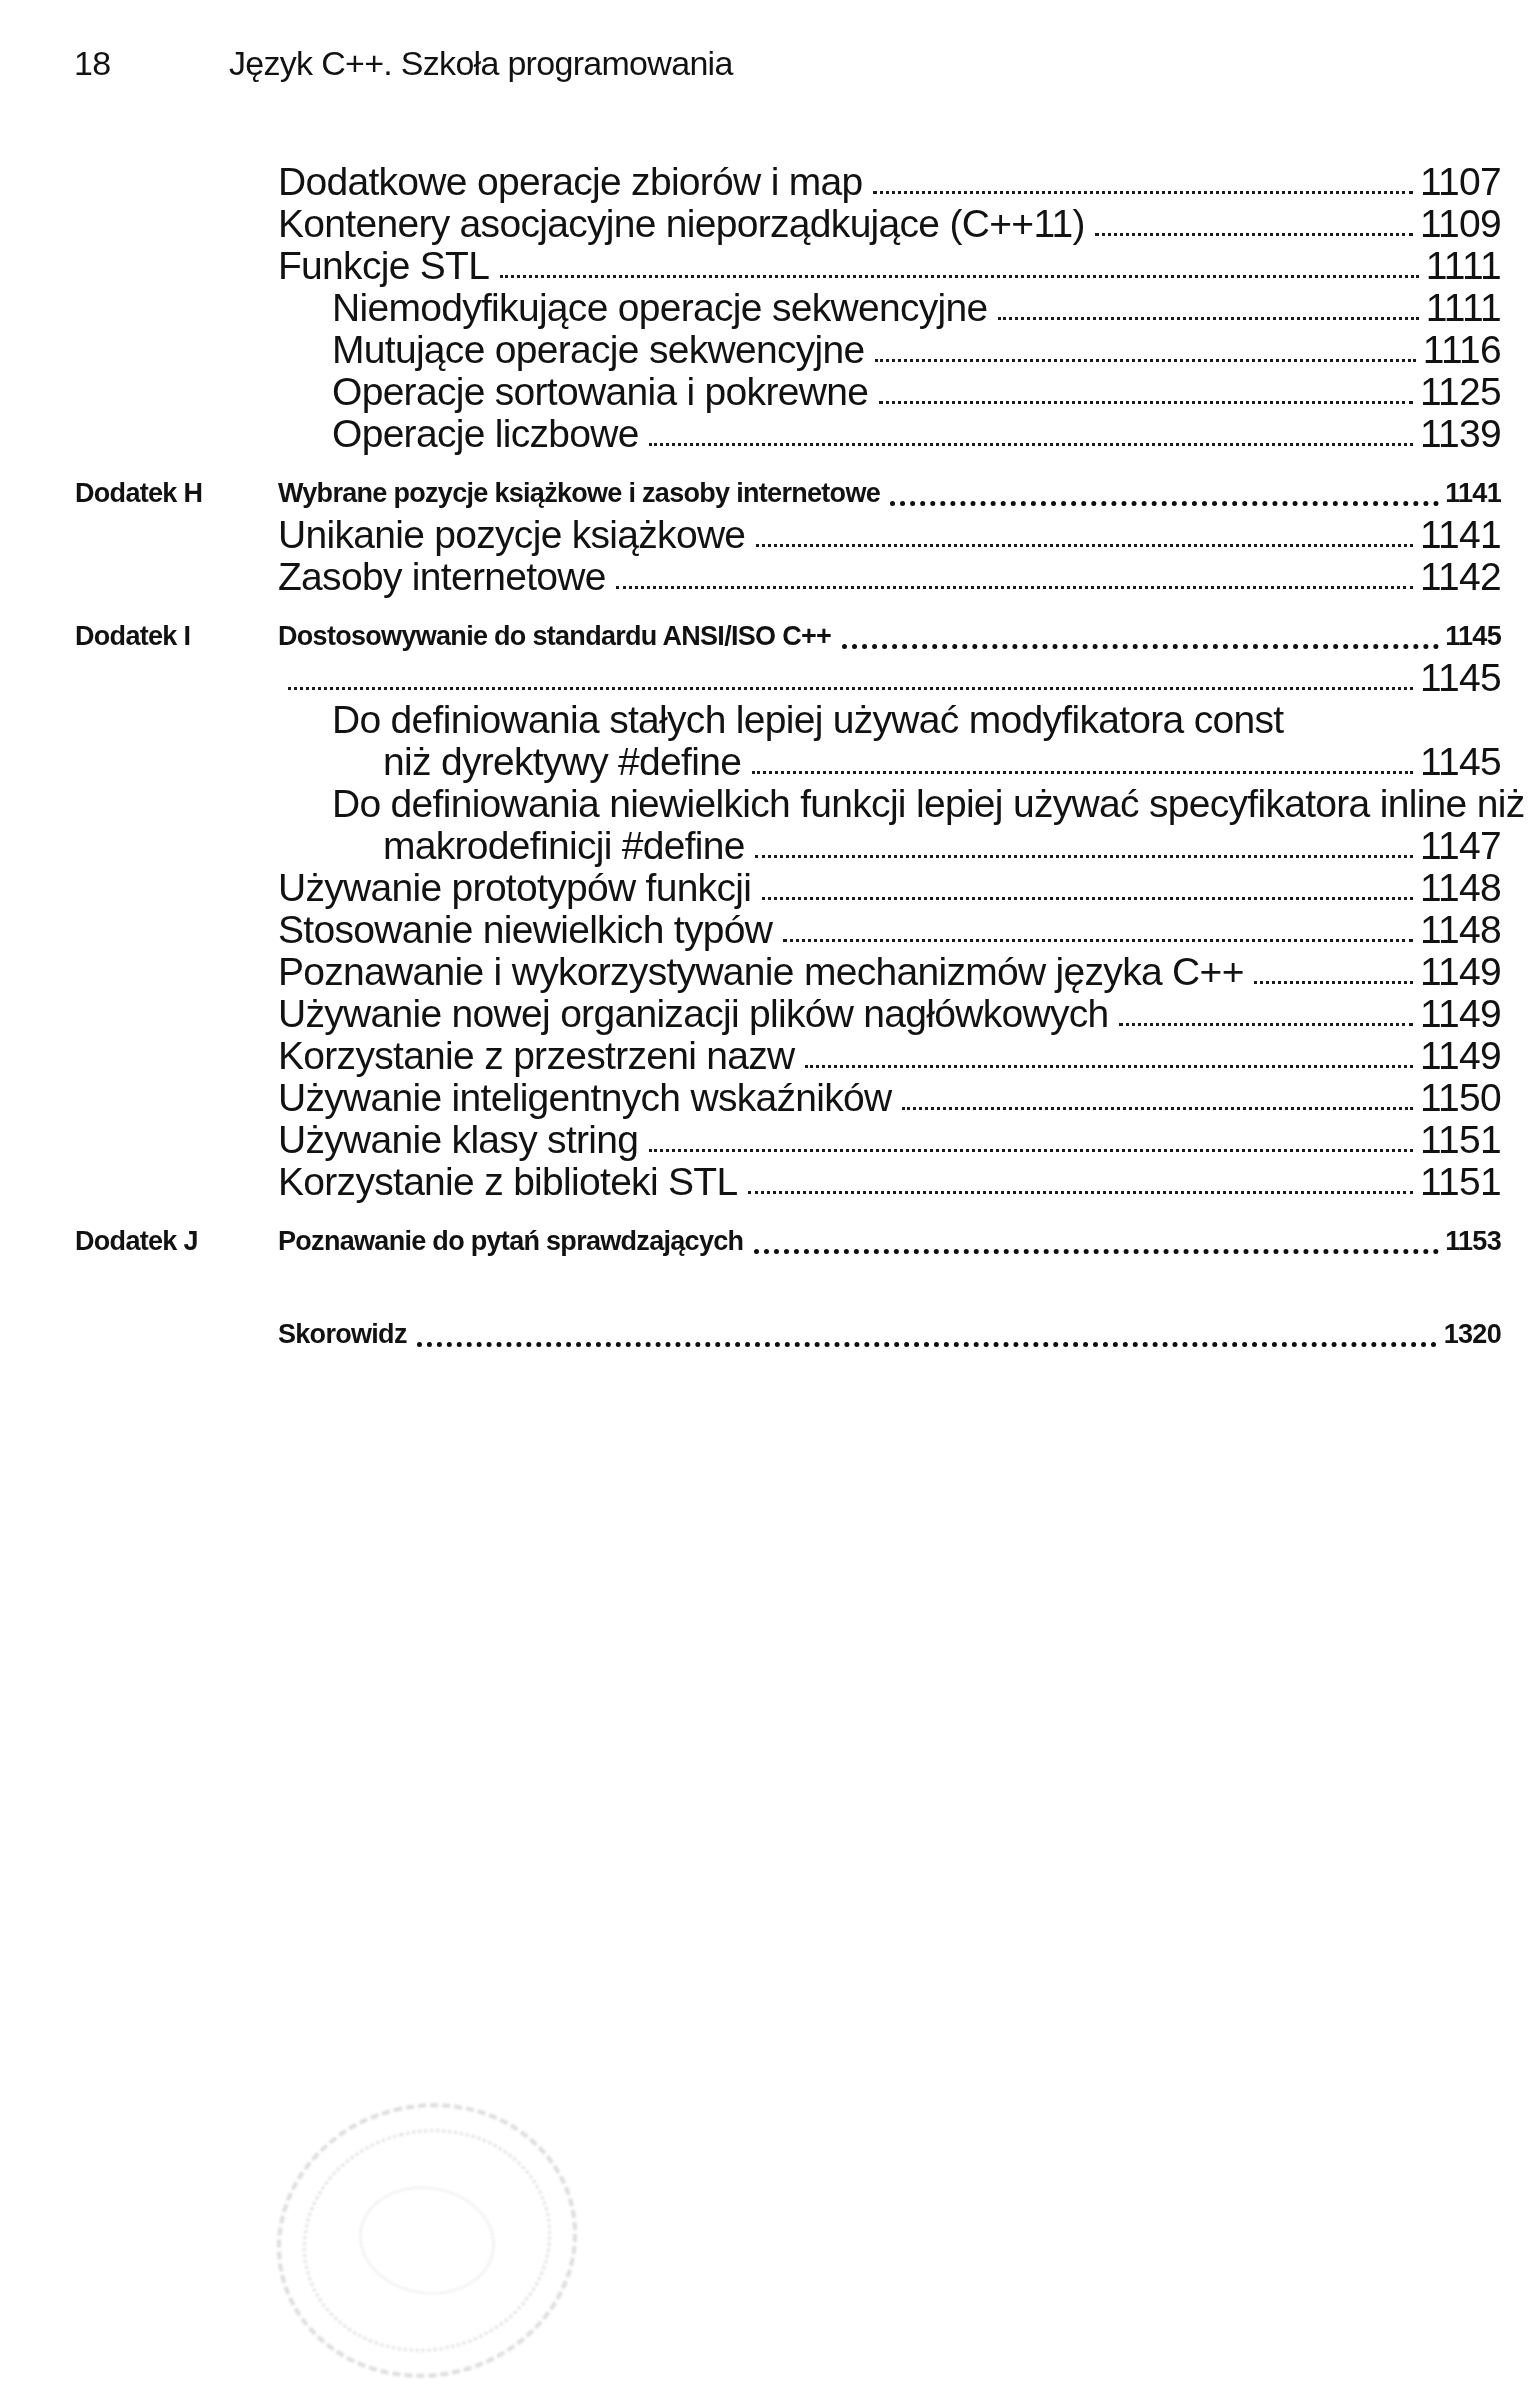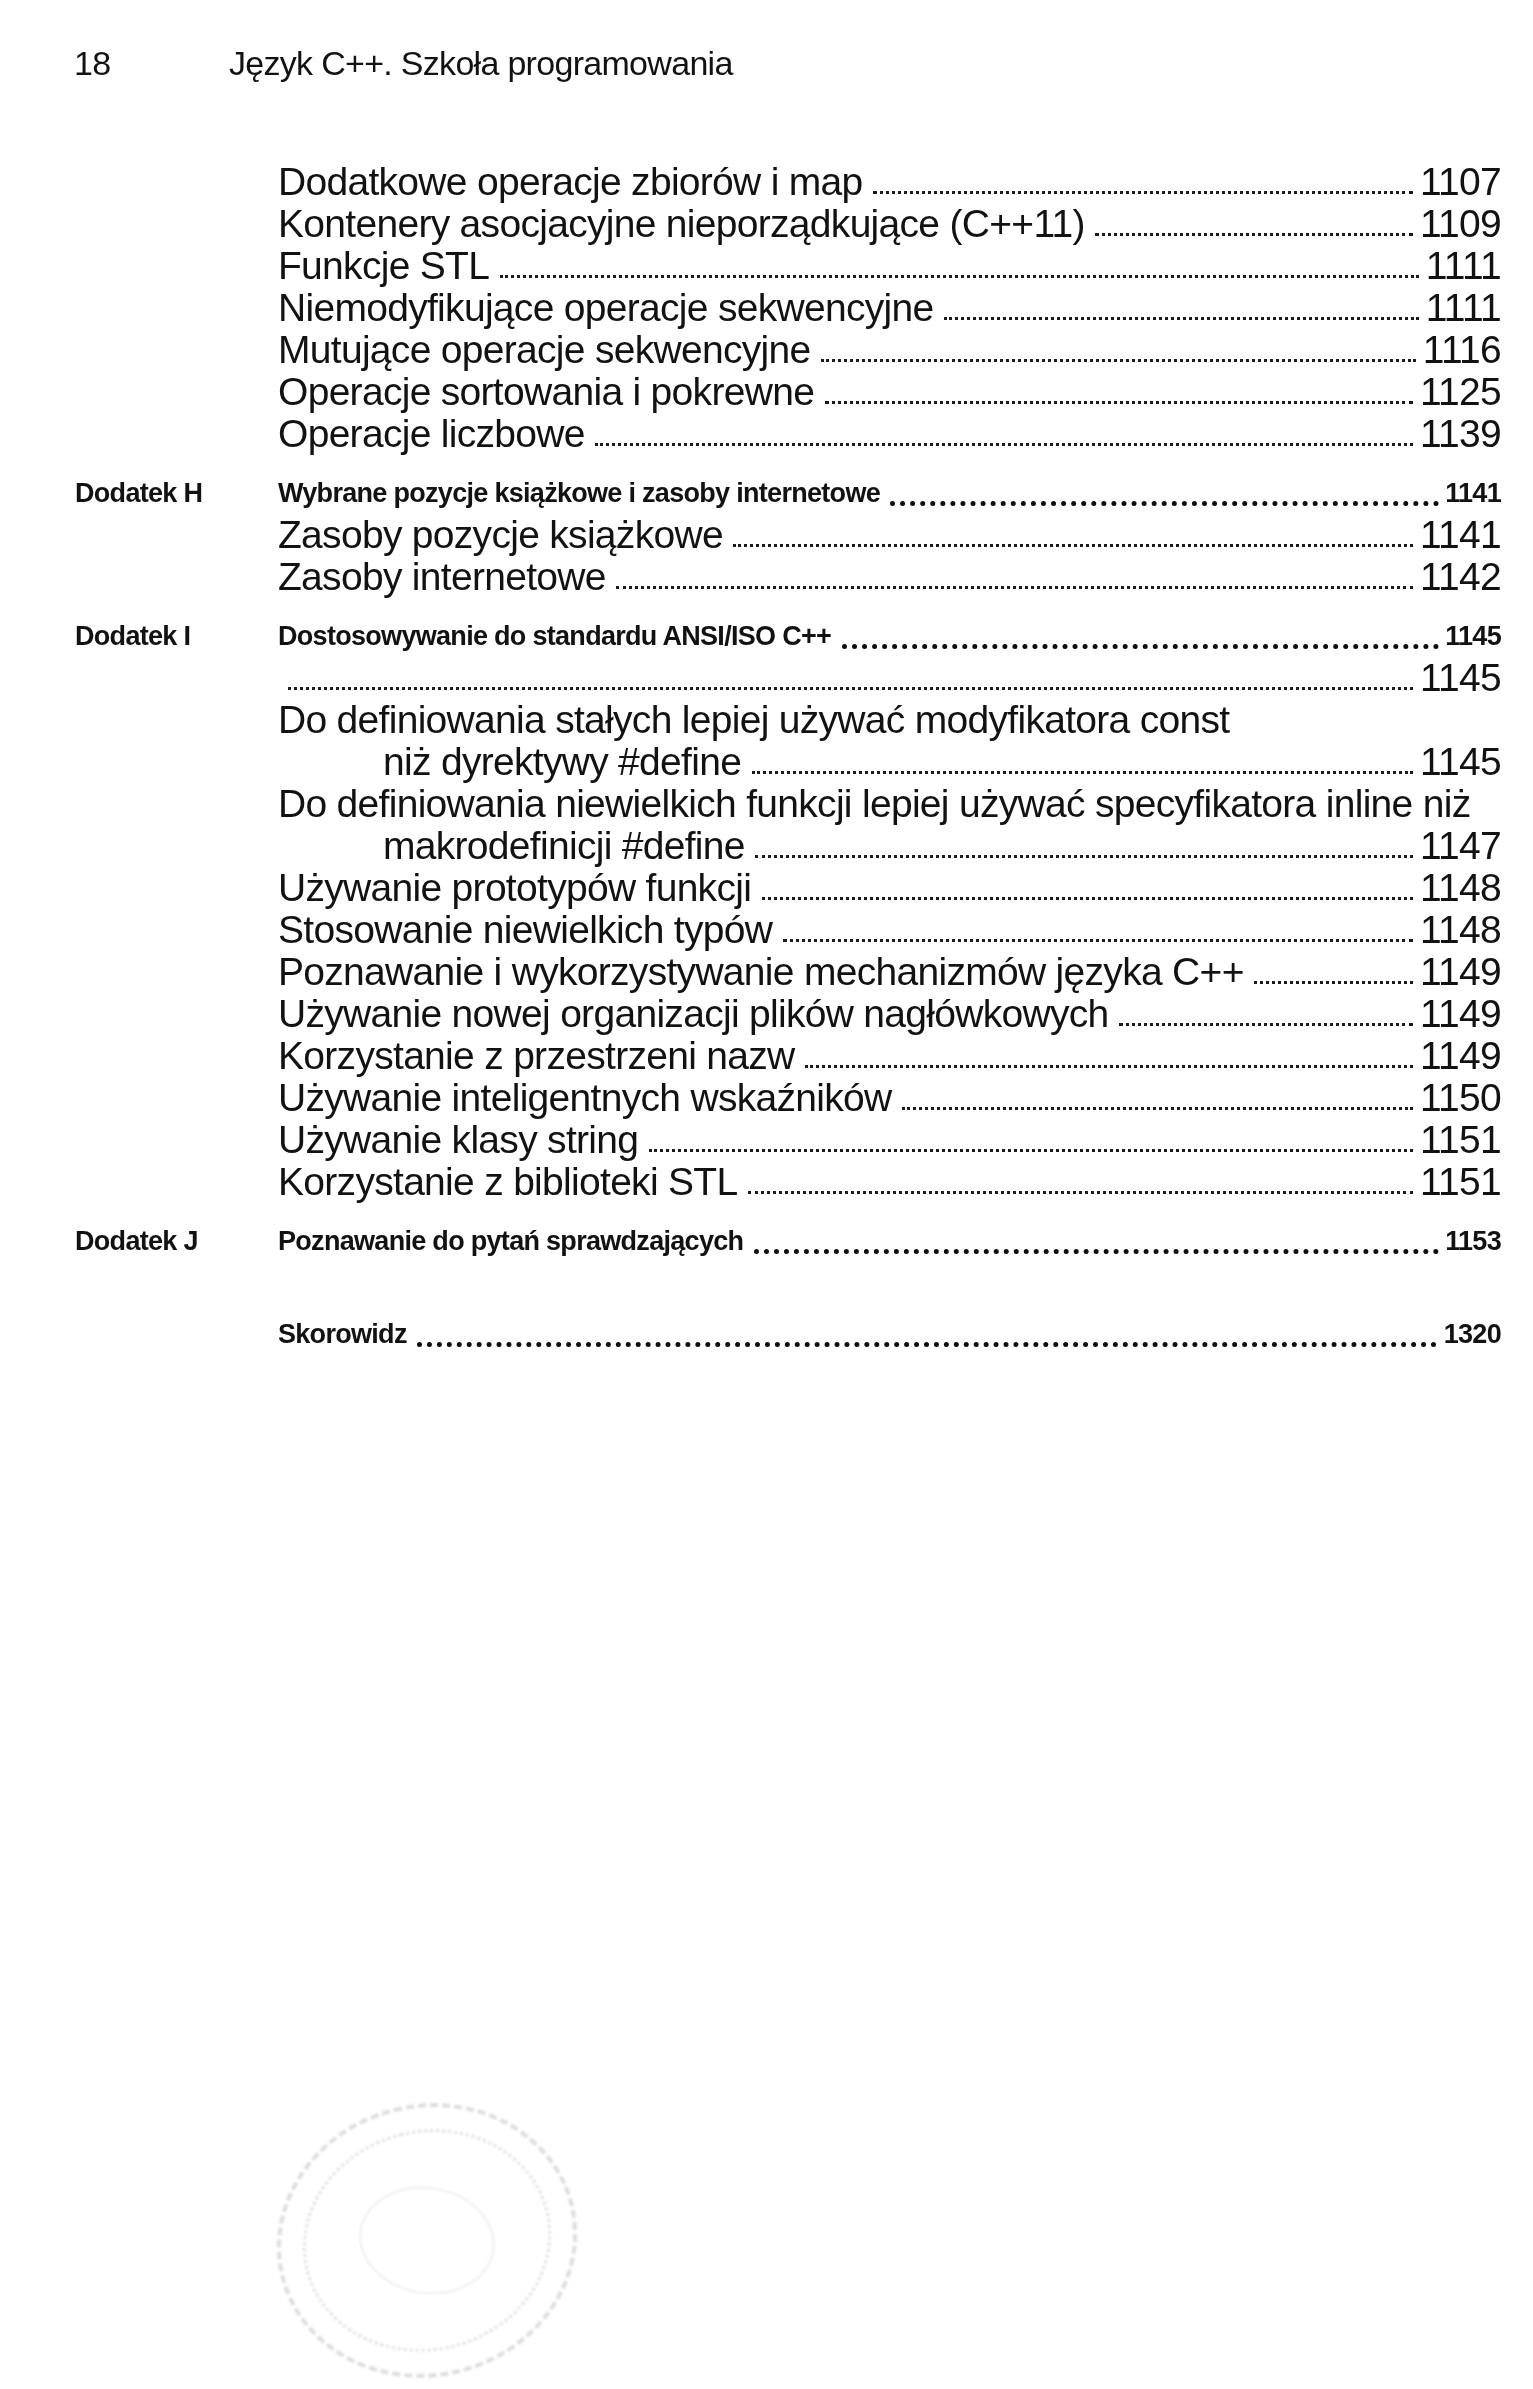--- a/index.html
+++ b/index.html
@@ -35,21 +35,21 @@
     display:flex;
     align-items:stretch;
     height:42px;
     font-size:39px;
     line-height:42px;
     letter-spacing:-0.7px;
     white-space:nowrap;
   }
   .label-col { flex:0 0 203px; }
   .entry-text { flex:0 0 auto; }
-  .lvl2 { }
+  .lvl2 { margin-left:54px; }
   .cont { margin-left:105px;text-align:right; }
   .leader {
     flex:1 1 auto;
     min-width:26px;
     border-bottom:3.9px dotted #1a1a1a;
     margin:0 6.5px 9px 10.4px;
   }
   .pagenum { flex:0 0 auto; }
 
   .chapter-row {
@@ -142,21 +142,21 @@
       <span class="pagenum">1139</span>
     </div>
     <div class="row chapter-row">
       <span class="label-col">Dodatek H</span>
       <span class="entry-text">Wybrane pozycje książkowe i zasoby internetowe</span>
       <span class="leader"></span>
       <span class="pagenum">1141</span>
     </div>
     <div class="row">
       <span class="label-col"></span>
-      <span class="entry-text">Zasoby pozycje książkowe</span>
+      <span class="entry-text">Unikanie pozycje książkowe</span>
       <span class="leader"></span>
       <span class="pagenum">1141</span>
     </div>
     <div class="row">
       <span class="label-col"></span>
       <span class="entry-text">Zasoby internetowe</span>
       <span class="leader"></span>
       <span class="pagenum">1142</span>
     </div>
     <div class="row chapter-row">

